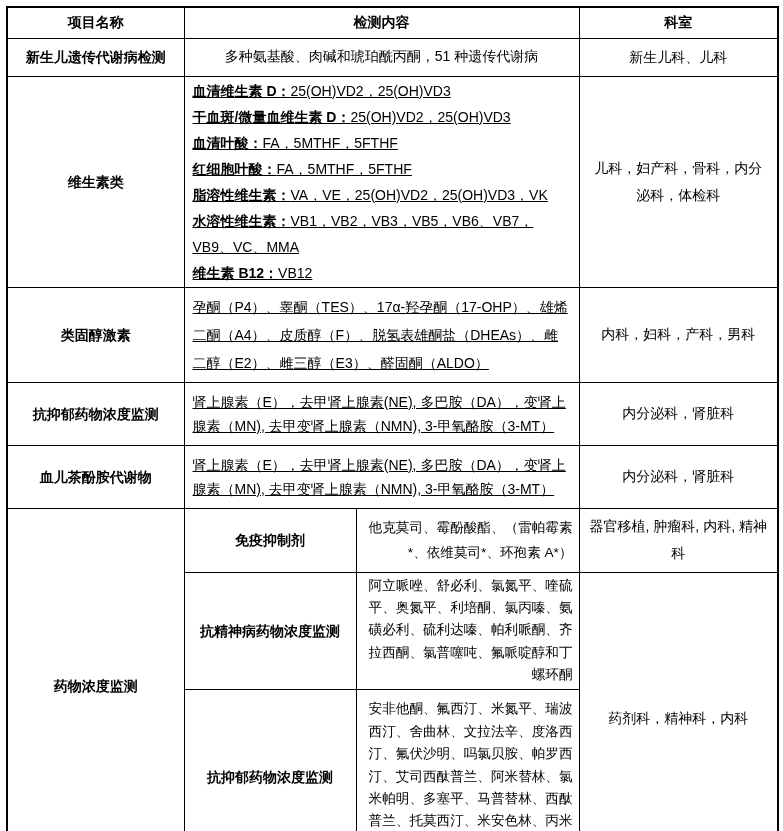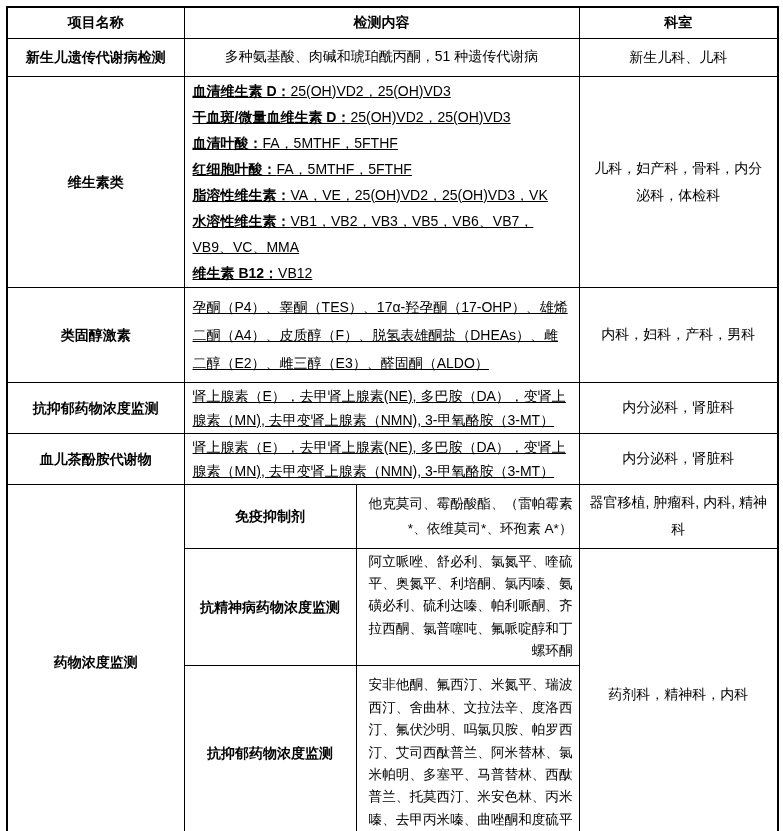--- a/index.html
+++ b/index.html
@@ -53,21 +53,21 @@
     padding: 2px 6px;
     margin-top: 39px;
   }
   td.dept-cell {
     text-align: center;
     padding: 2px 8px;
     line-height: 27px;
   }
   td.vitamins-cell { line-height: 26px; padding: 1px 8px; }
   td.steroid-cell { line-height: 28px; }
-  td.catechol-cell { line-height: 24px; padding: 1px 8px; }
+  td.catechol-cell { line-height: 24px; padding: 7px 8px; }
   td.drug-content {
     font-size: 13.6px;
     line-height: 22.4px;
     padding: 2px 6px;
     text-align: right;
   }
   td.immuno-content { line-height: 25px; }
   .vit-line b { font-weight: bold; }
 </style>
 </head>

